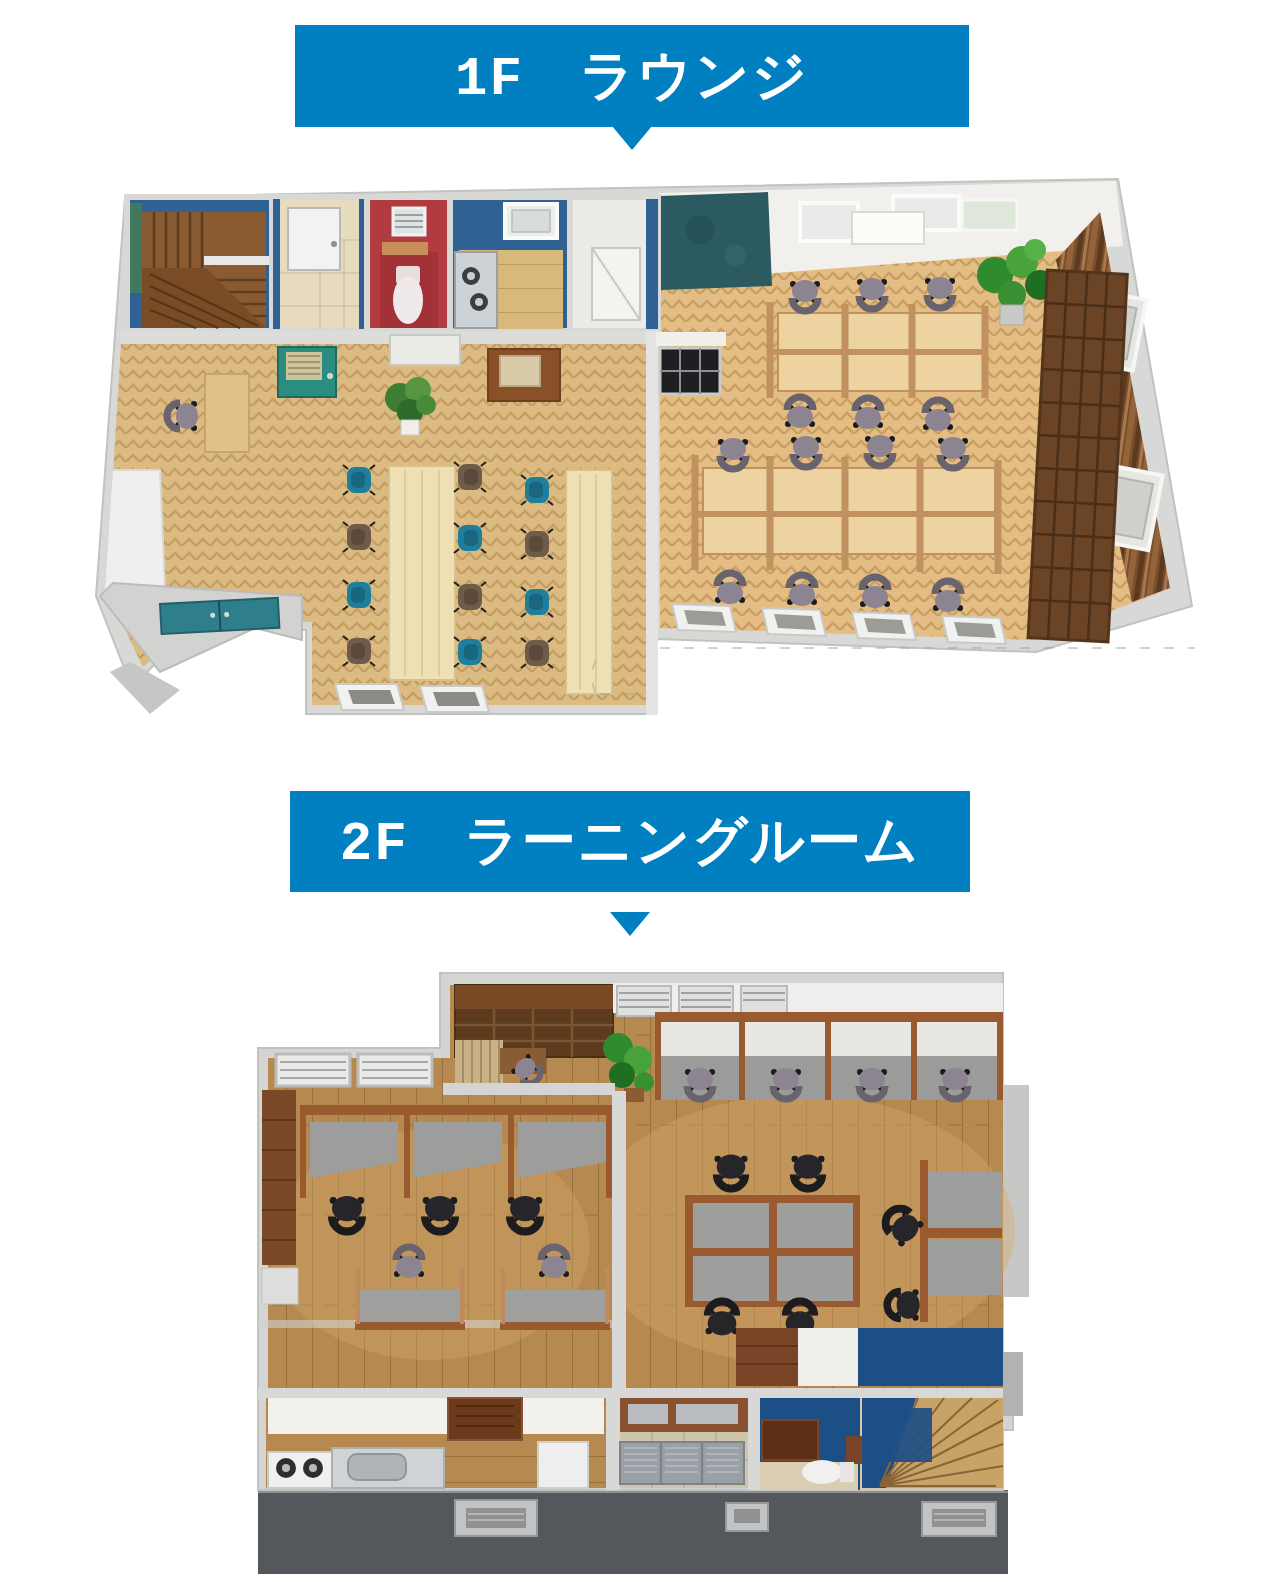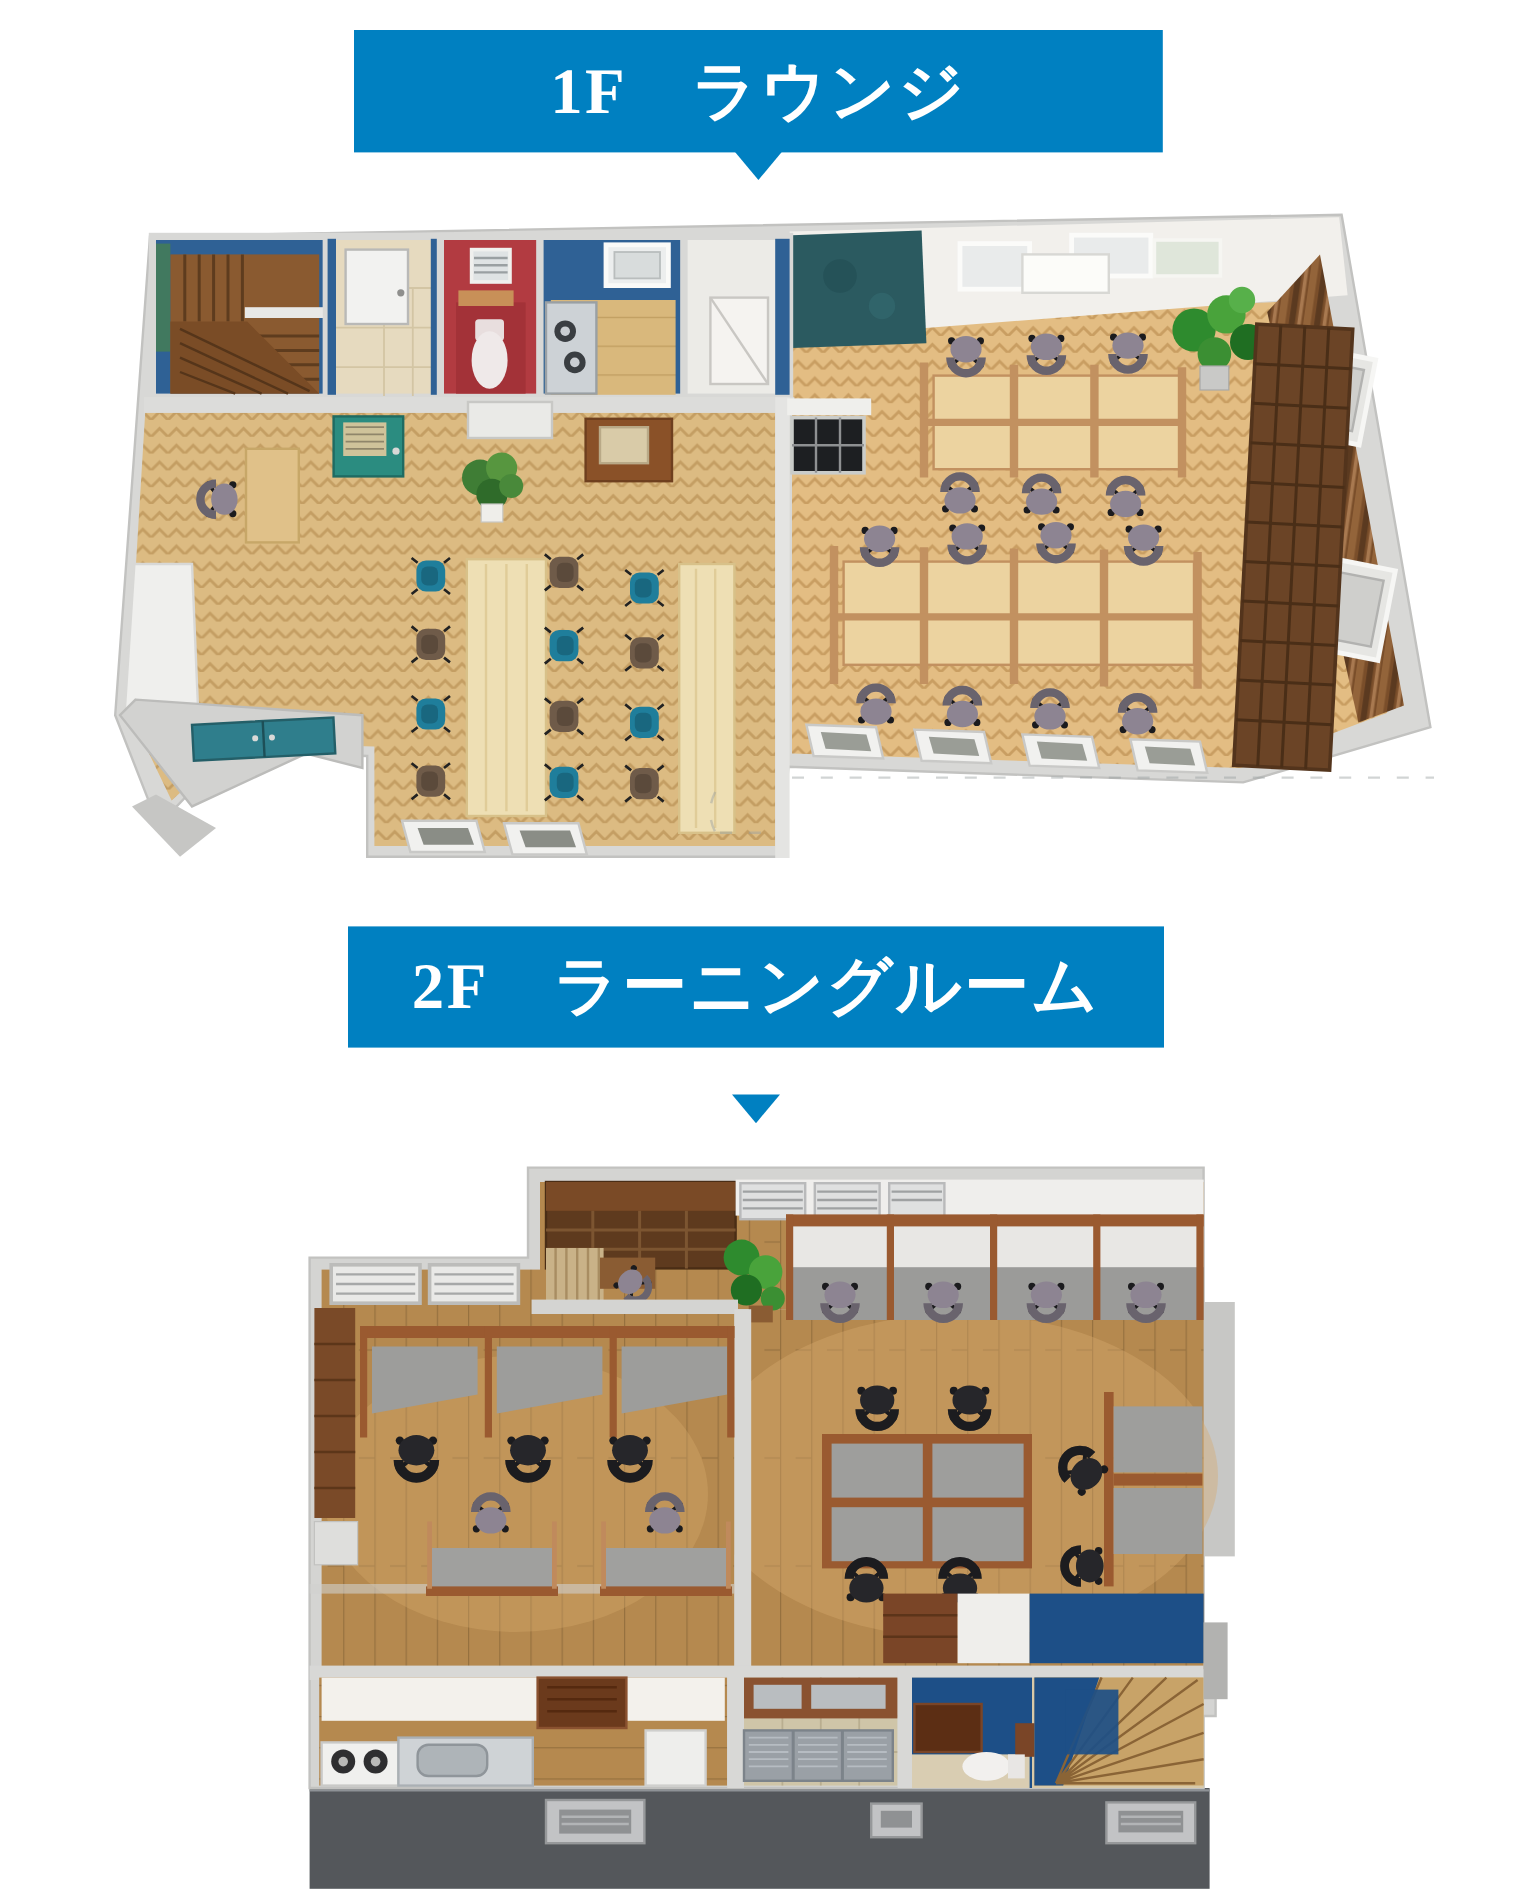--- a/index.html
+++ b/index.html
@@ -1,17 +1,17 @@
 <!DOCTYPE html>
 <html><head>
 <meta charset="utf-8">
 <style>
   html,body{margin:0;padding:0;background:#ffffff;}
   #stage{position:relative;width:1282px;height:1582px;background:#ffffff;overflow:hidden;
-         font-family:Liberation Serif, serif;}
+         font-family:Liberation Mono, monospace;}
   .banner{position:absolute;display:flex;align-items:center;justify-content:center;}
   .banner-label{font-weight:bold;font-size:54px;letter-spacing:2px;white-space:nowrap;}
   .banner-tail{position:absolute;width:0;height:0;
     border-left:20px solid transparent;border-right:20px solid transparent;
     border-top:24px solid #0080c1;}
   .plan-svg{position:absolute;left:0;}
 </style>
 </head>
 <body>
 
@@ -514,18 +514,18 @@
 
       <rect x="1003" y="1352" width="20" height="64" fill="#b2b2b0"></rect>
     </g>
   </svg>
 
   <div class="banner" style="left: 295px; top: 25px; width: 674px; height: 102px; background: rgb(0, 128, 193);">
     <span class="banner-label" style="color: rgb(255, 255, 255);">1F　ラウンジ</span>
   </div>
   <div class="banner-tail" style="left: 612px; top: 126px; border-top-color: rgb(0, 128, 193);"></div>
 
-  <div class="banner" style="left: 290px; top: 772px; width: 680px; height: 101px; background: rgb(0, 128, 193);">
+  <div class="banner" style="left: 290px; top: 791px; width: 680px; height: 101px; background: rgb(0, 128, 193);">
     <span class="banner-label" style="color: rgb(255, 255, 255);">2F　ラーニングルーム</span>
   </div>
   <div class="banner-tail" style="left: 610px; top: 912px; border-top-color: rgb(0, 128, 193);"></div>
 
 </div>
 
 </body></html>

